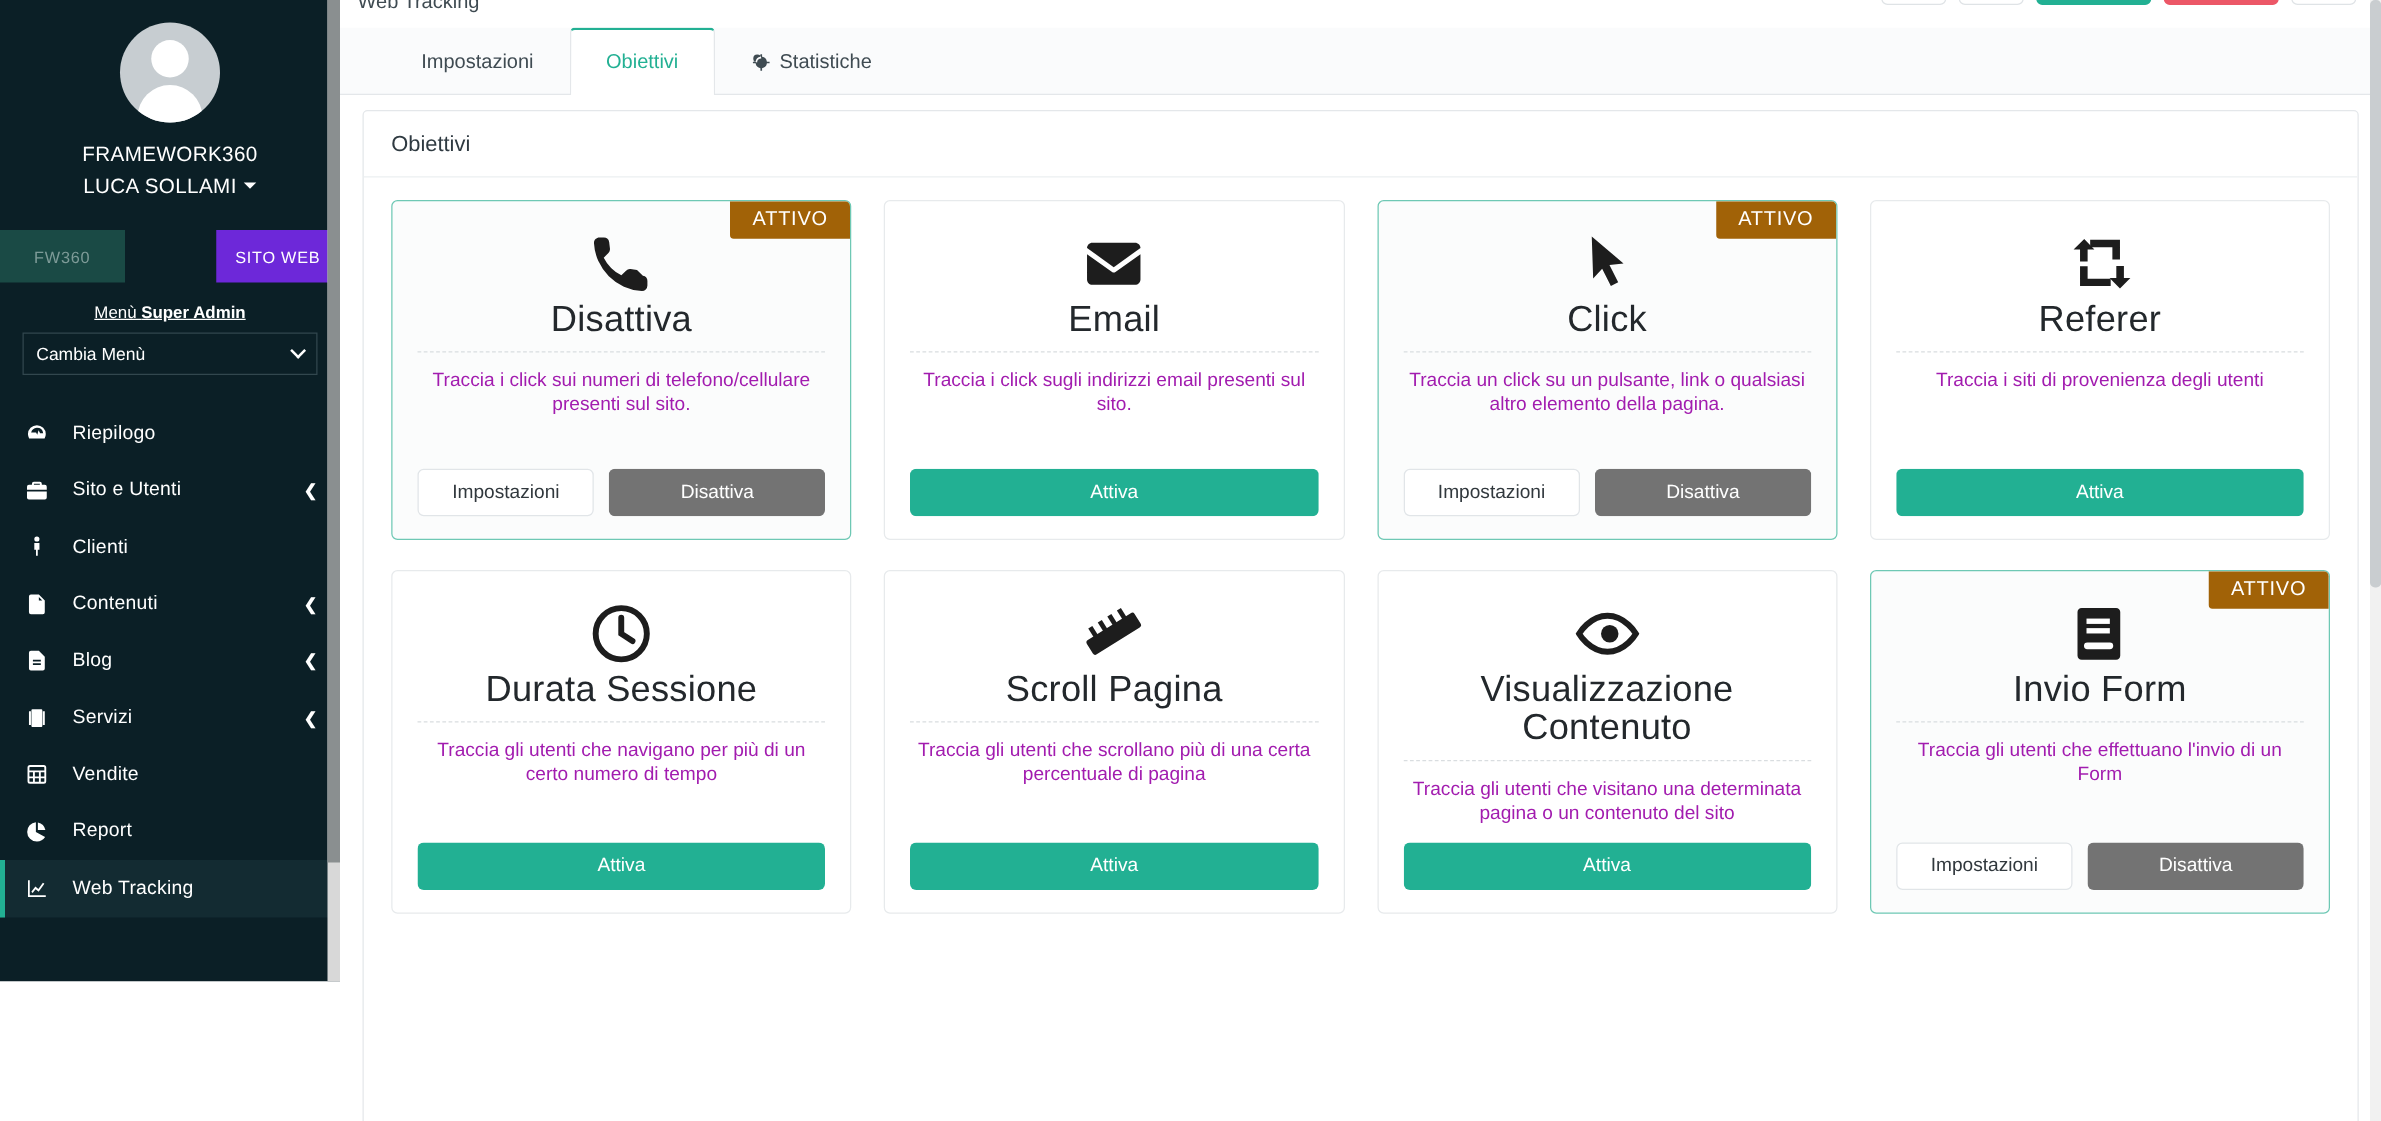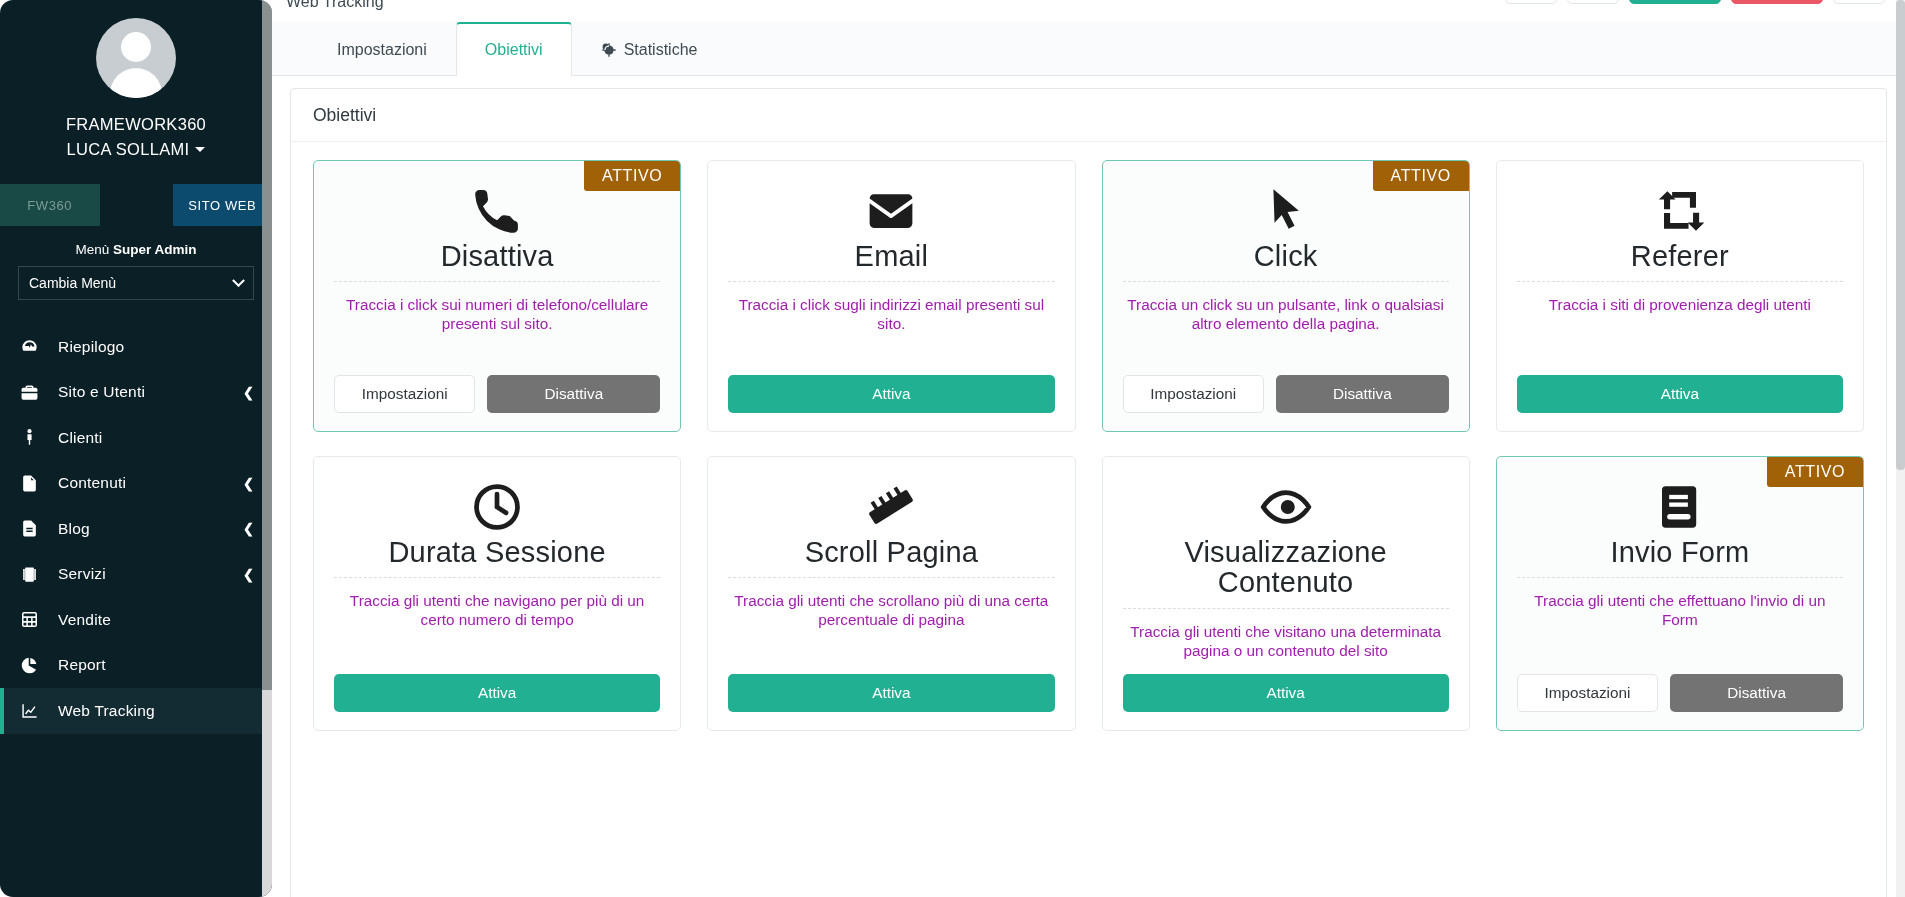--- a/index.html
+++ b/index.html
@@ -5,22 +5,22 @@
   * { box-sizing: border-box; margin: 0; padding: 0; }
   html, body {
     width: 1905px; height: 897px; overflow: hidden;
     font-family: "Liberation Sans", sans-serif;
     background: #ffffff;
   }
   .app { display: flex; width: 1905px; height: 897px; position: relative; }
 
   
   .sidebar {
-    width: 272px; flex: 0 0 272px; height: 897px;
-    background: #0b1f26; position: relative; overflow: hidden; border-radius: 13px;
+    width: 272px; flex: 0 0 272px; height: 785px;
+    background: #0b1f26; position: relative; overflow: hidden;
   }
   .sb-scroll { width: 272px; height: 897px; position: relative; }
   .sb-profile { padding: 18px 0 22px; text-align: center; }
   .avatar {
     width: 80px; height: 80px; border-radius: 50%;
     background: #c7cdd1; margin: 0 auto 14px;
     position: relative; overflow: hidden;
   }
   .avatar .head {
     position: absolute; width: 30px; height: 30px; border-radius: 50%;
@@ -39,25 +39,26 @@
     vertical-align: 3px;
     border-left: 5px solid transparent; border-right: 5px solid transparent;
     border-top: 5px solid #fff;
   }
   .sb-tabs { display: flex; height: 42px; gap: 41px; }
   .sb-tab {
     flex: 1; display: flex; align-items: center; justify-content: center;
     font-size: 13px; letter-spacing: .6px; cursor: pointer;
   }
   .sb-tab.inactive { background: #1a4a45; color: #7e9b98; }
-  .sb-tab.active { background: #0c4a6e; color: #ffffff; margin-left: 32px; }
+  .sb-tab.active { background: #6d28d9; color: #ffffff; margin-left: 32px; }
 
   .sb-menu-label {
     color: #ffffff; font-size: 13.5px; text-align: center;
     padding: 16px 0 9px;
+    text-decoration: underline;
   }
   .sb-menu-label b { font-weight: 700; }
   .sb-select-wrap { padding: 0 18px 18px; }
   .sb-select {
     width: 100%; height: 34px; background: transparent;
     border: 1px solid #32474e; color: #ffffff;
     font-size: 14px; font-family: inherit; padding: 0 10px;
     display: flex; align-items: center; justify-content: space-between;
     cursor: pointer;
   }

